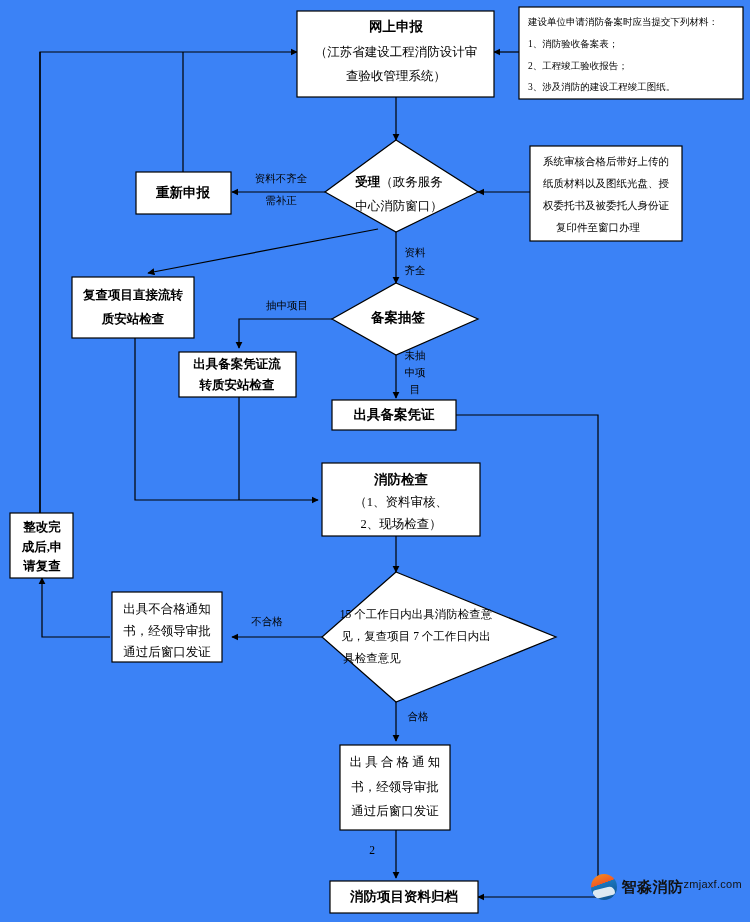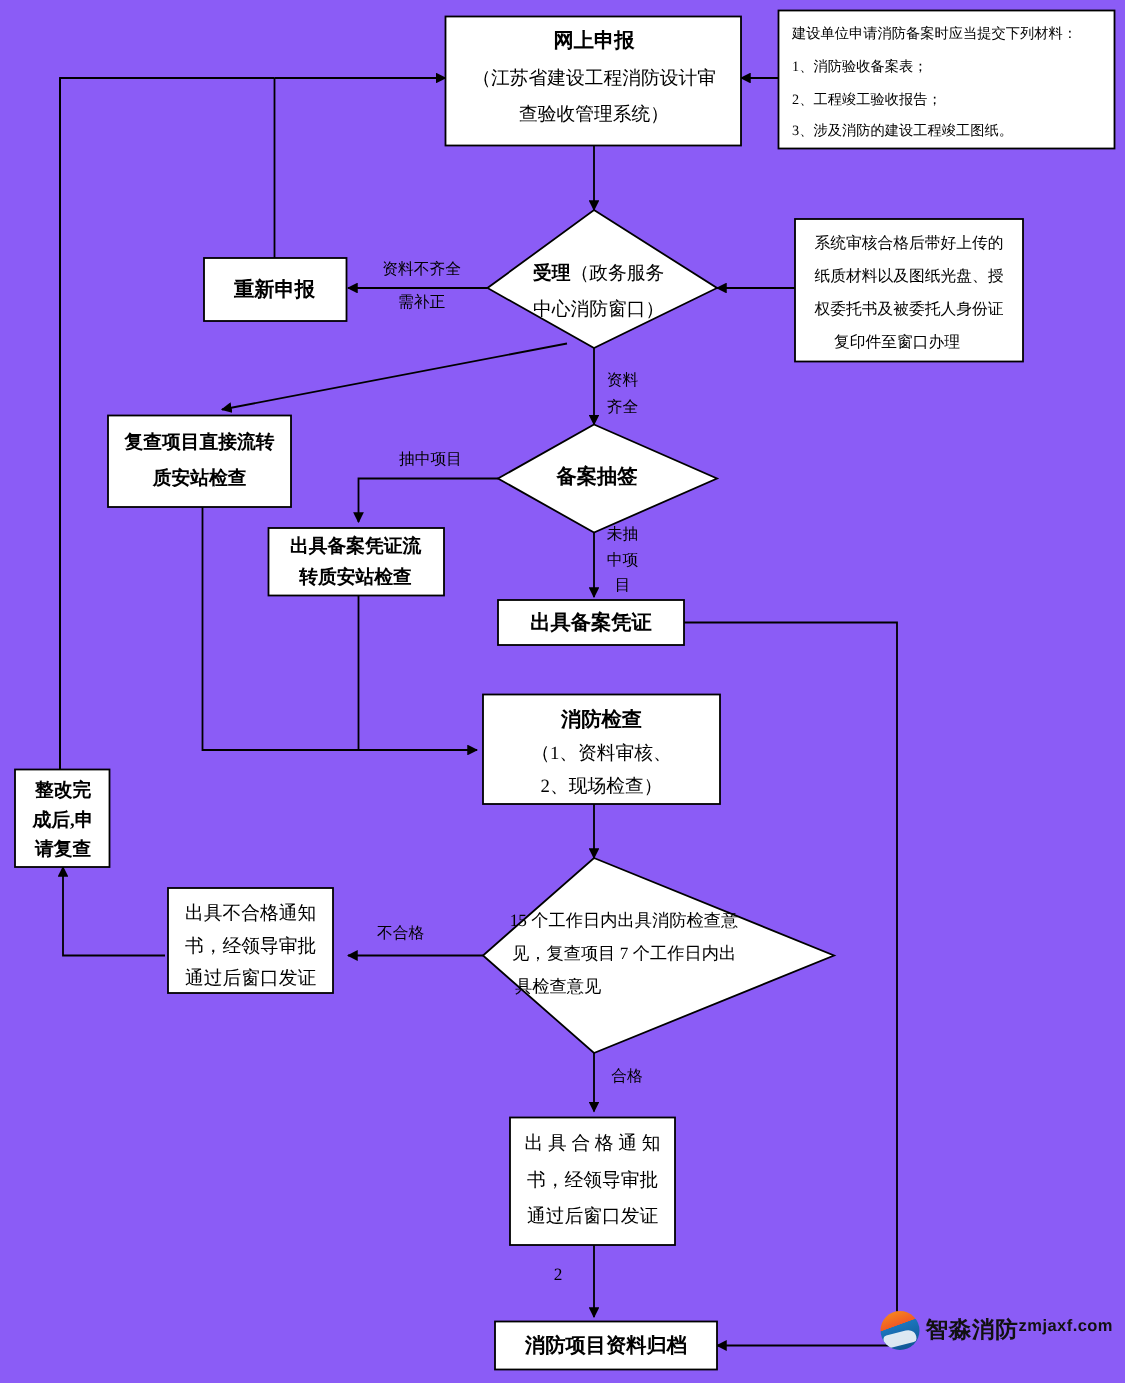--- a/index.html
+++ b/index.html
@@ -11,21 +11,21 @@
     width: 750px;
     height: 922px;
     font-family: "Liberation Serif", "DejaVu Serif", serif;
     overflow: hidden;
     position: relative;
   }
   #flow-root {
     position: relative;
     width: 750px;
     height: 922px;
-    background: #8b5cf6;
+    background: #3b82f6;
   }
   svg#flow-svg {
     position: absolute;
     left: 0;
     top: 0;
     width: 750px;
     height: 922px;
   }
   .node-box {
     fill: #ffffff;
@@ -94,21 +94,21 @@
   .wm-cn {
     font-family: "Liberation Sans", "DejaVu Sans", sans-serif;
     font-size: 15px;
     font-weight: bold;
     color: #111111;
     letter-spacing: 0.5px;
   }
   .wm-url {
     font-family: "Liberation Sans", "DejaVu Sans", sans-serif;
     font-size: 11px;
-    font-weight: bold;
+    font-weight: normal;
     color: #111111;
     letter-spacing: 0.3px;
   }
 </style>
 </head>
 <body>
 
 <div id="flow-root">
 
   <svg id="flow-svg" viewBox="0 0 750 922">

